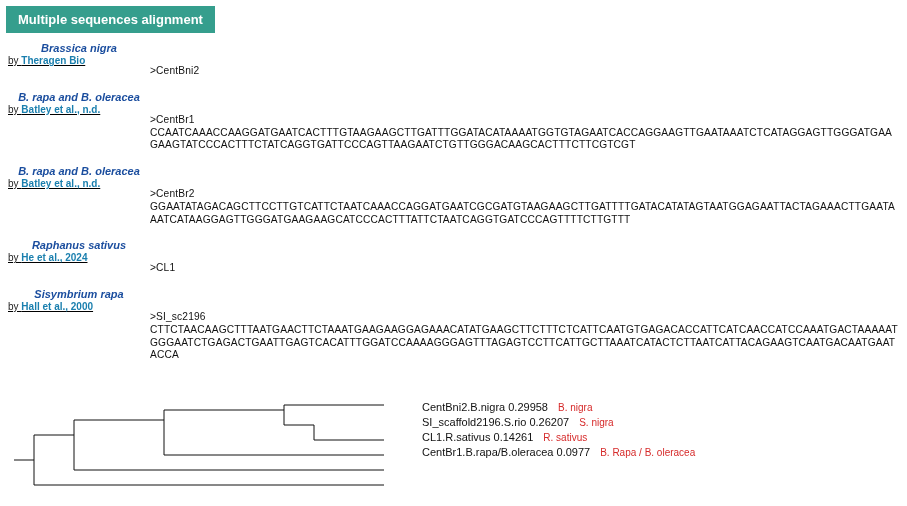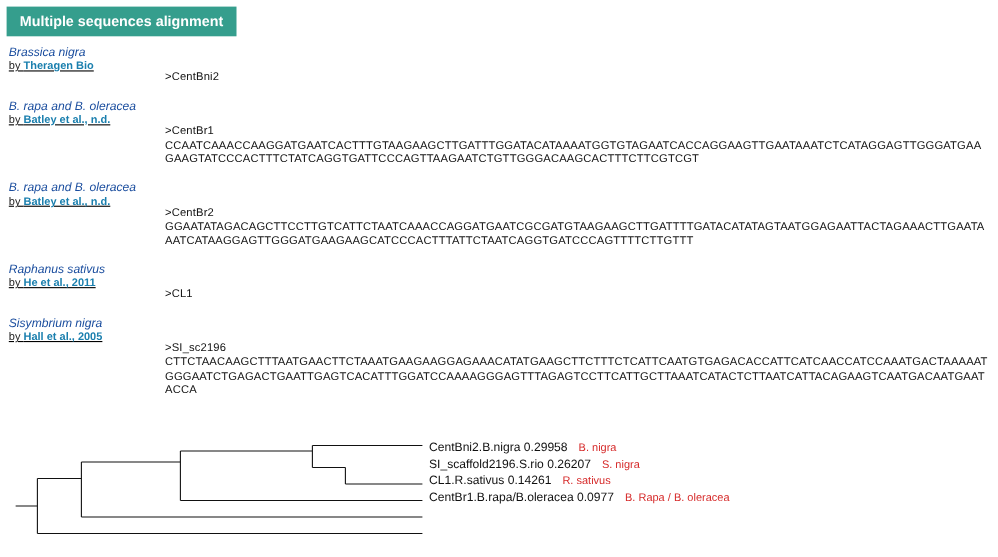--- a/index.html
+++ b/index.html
@@ -25,24 +25,25 @@
       align-items: flex-start;
       padding: 4px 8px 8px 8px;
     }
     .seq-meta {
       width: 142px;
       flex-shrink: 0;
       padding-top: 1px;
     }
     .seq-species {
       font-size: 11px;
-      font-weight: normal;
+      font-weight: bold;
       font-style: italic;
       color: #1a4d9e;
       line-height: 1.2;
+      text-align: center;
     }
     .seq-byline {
       font-size: 10px;
       line-height: 1.2;
       text-decoration: underline;
     }
     .seq-by-word { color: #222; }
     .seq-author {
       color: #1a7fae;
       font-weight: bold;
@@ -72,21 +73,21 @@
       top: 14px;
     }
     .tree-labels {
       position: absolute;
       left: 390px;
       top: 14px;
       font-size: 11px;
       line-height: 15px;
       color: #111;
     }
-    .tree-line { white-space: nowrap; }
+    .tree-line { white-space: nowrap; margin-left: 32px; }
     .tree-species {
       color: #d62a2a;
       font-size: 10px;
       margin-left: 10px;
     }
   </style>
 </head>
 <body>
 
 
@@ -132,34 +133,34 @@
     <span class="seq-id">&gt;CentBr2</span>
     <span class="seq-text">GGAATATAGACAGCTTCCTTGTCATTCTAATCAAACCAGGATGAATCGCGATGTAAGAAGCTTGATTTTGATACATATAGTAATGGAGAATTACTAGAAACTTGAATAAATCATAAGGAGTTGGGATGAAGAAGCATCCCACTTTATTCTAATCAGGTGATCCCAGTTTTCTTGTTT</span>
   </div>
 </div>
 
 
 <div class="seq-row">
   <div class="seq-meta">
     <div class="seq-species">Raphanus sativus</div>
     <div class="seq-byline">
-      <span class="seq-by-word">by </span><span class="seq-author">He et al., 2011</span>
+      <span class="seq-by-word">by </span><span class="seq-author">He et al., 2024</span>
     </div>
   </div>
   <div class="seq-body">
     <span class="seq-id">&gt;CL1</span>
   </div>
 </div>
 
 
 <div class="seq-row">
   <div class="seq-meta">
-    <div class="seq-species">Sisymbrium nigra</div>
-    <div class="seq-byline">
-      <span class="seq-by-word">by </span><span class="seq-author">Hall et al., 2005</span>
+    <div class="seq-species">Sisymbrium rapa</div>
+    <div class="seq-byline">
+      <span class="seq-by-word">by </span><span class="seq-author">Hall et al., 2000</span>
     </div>
   </div>
   <div class="seq-body">
     <span class="seq-id">&gt;SI_sc2196</span>
     <span class="seq-text">CTTCTAACAAGCTTTAATGAACTTCTAAATGAAGAAGGAGAAACATATGAAGCTTCTTTCTCATTCAATGTGAGACACCATTCATCAACCATCCAAATGACTAAAAATGGGAATCTGAGACTGAATTGAGTCACATTTGGATCCAAAAGGGAGTTTAGAGTCCTTCATTGCTTAAATCATACTCTTAATCATTACAGAAGTCAATGACAATGAATACCA</span>
   </div>
 </div>
 
 
 <div class="tree-area">

